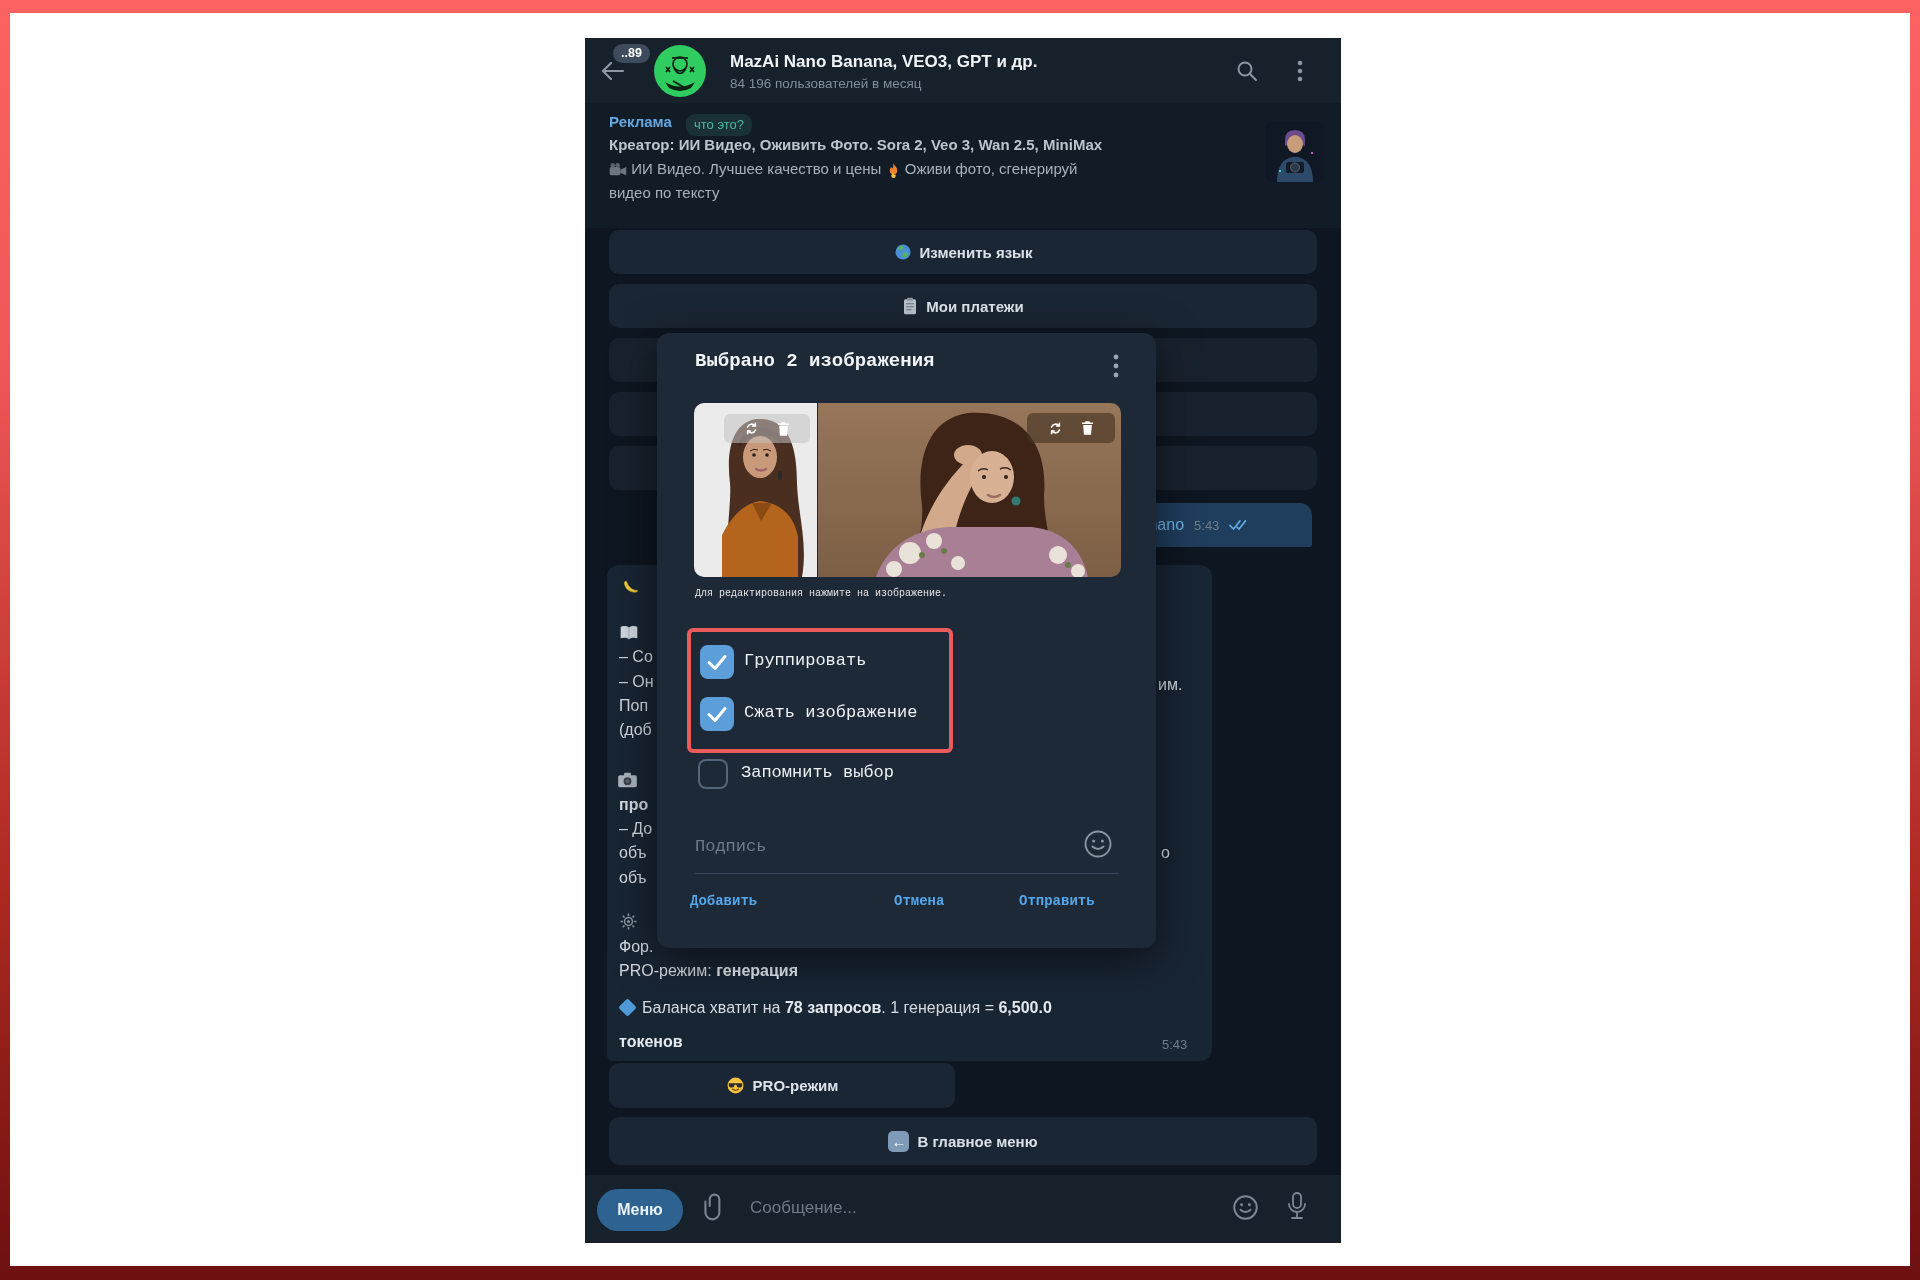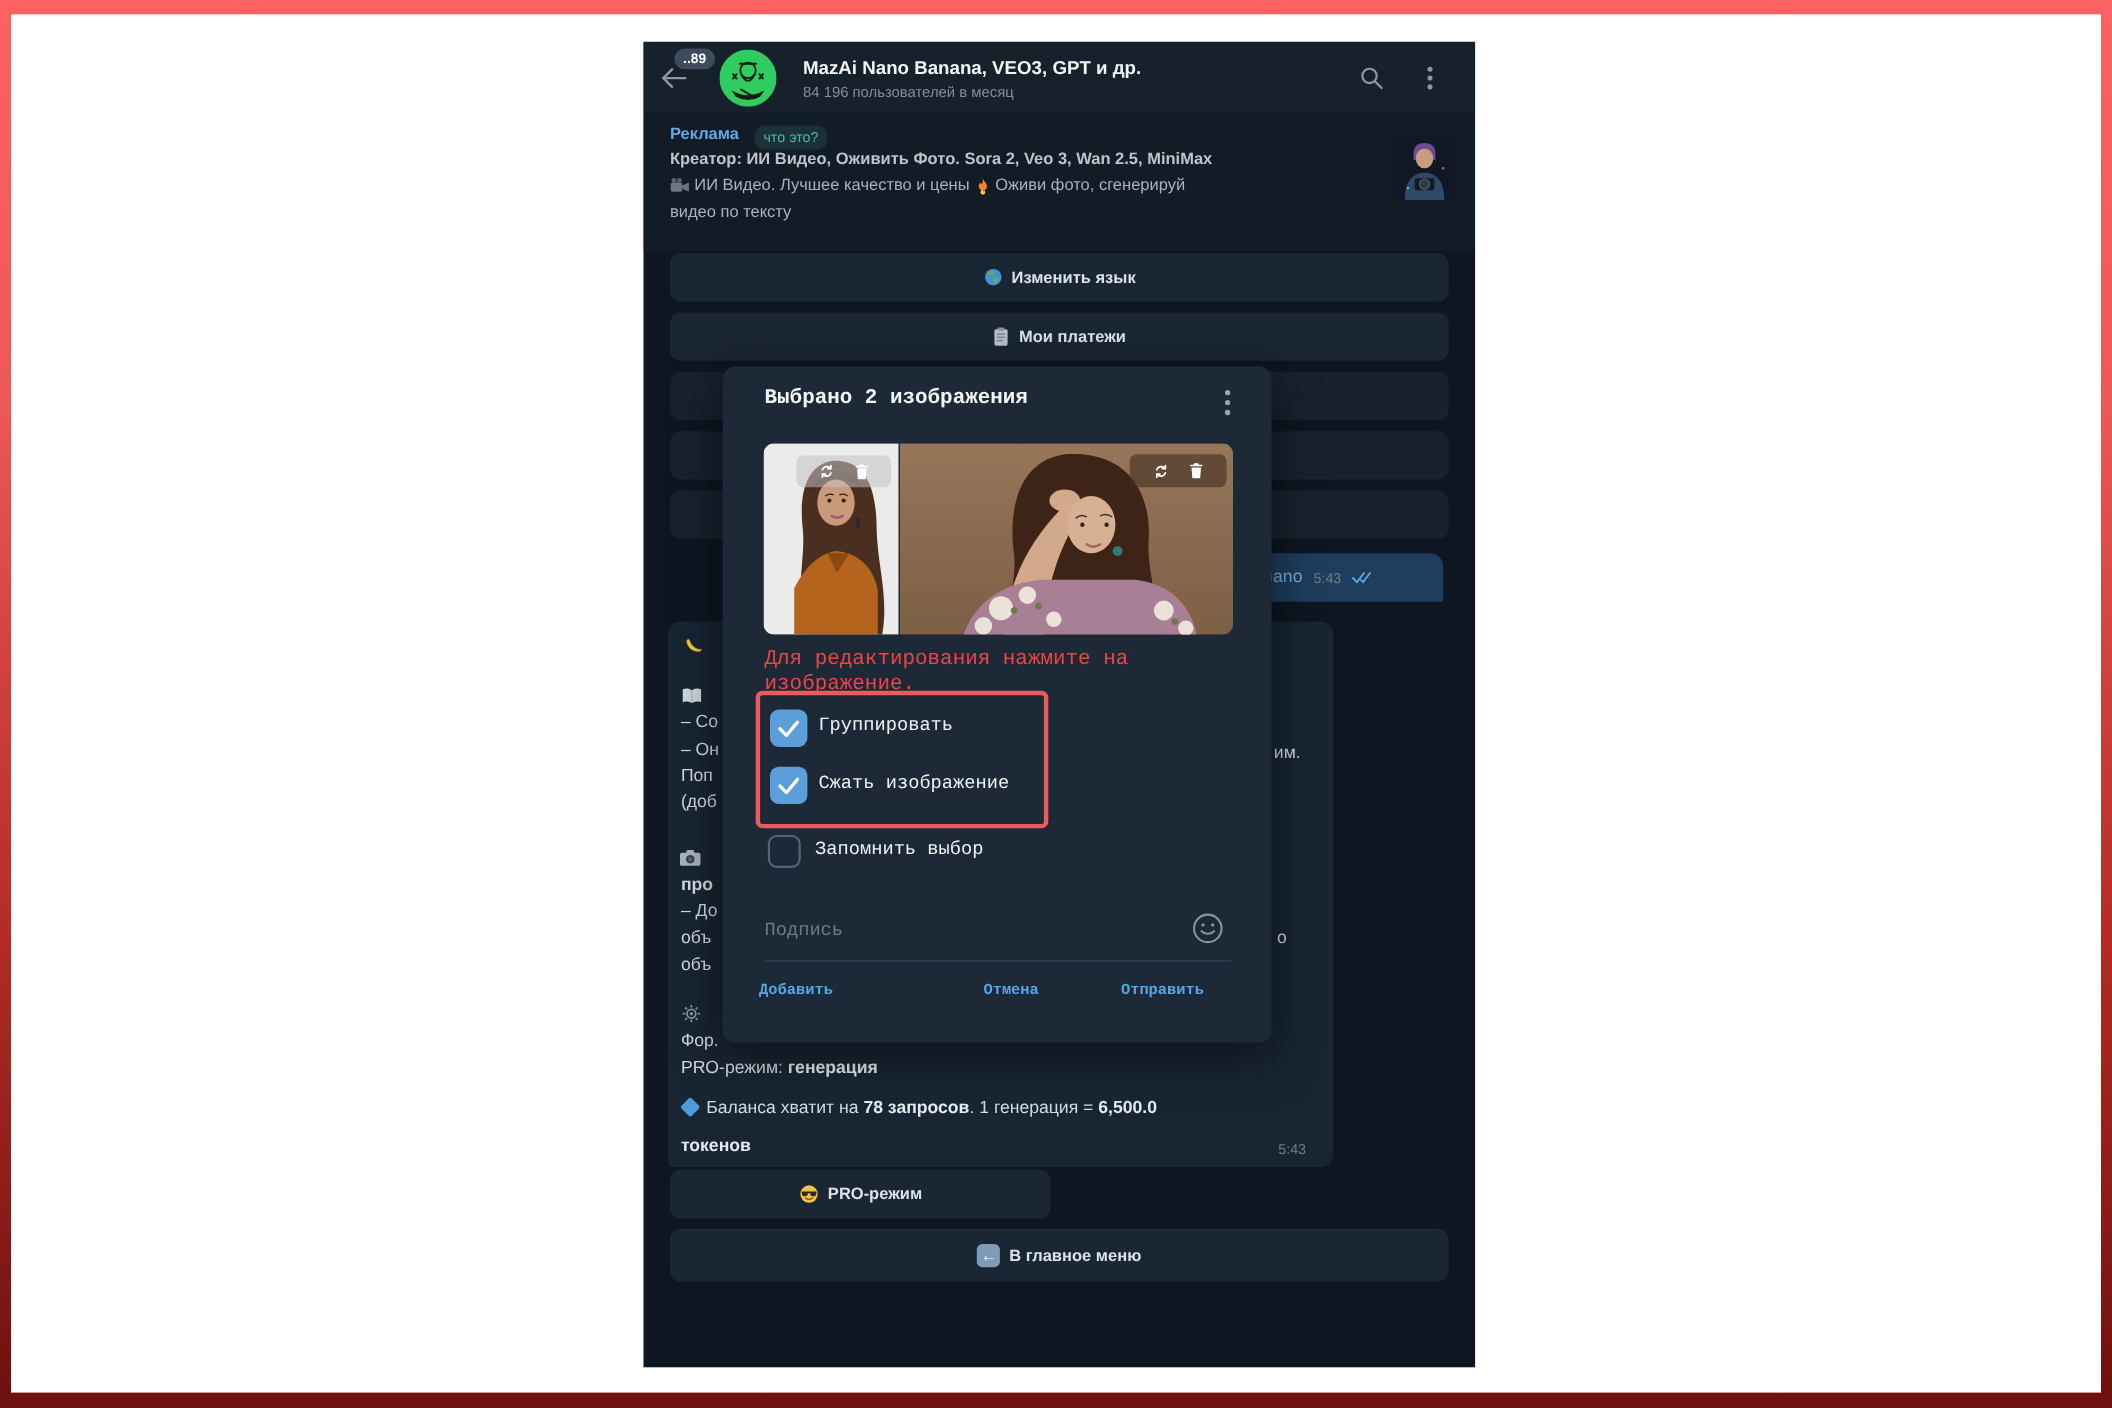--- a/index.html
+++ b/index.html
@@ -20,21 +20,21 @@
         display:flex;align-items:center;justify-content:center;gap:8px;box-sizing:border-box;}
   .kbtn.dim{background:#18222e;}
   .bubble-in{background:#182533;border-radius:12px 12px 12px 6px;z-index:1;}
   .bubble-out{background:#1f3d5c;border-radius:12px 12px 3px 12px;z-index:1;display:flex;align-items:center;padding:0 12px;box-sizing:border-box;gap:10px;}
   .frag{position:absolute;font-size:16px;color:#d5dbe1;white-space:nowrap;width:38px;overflow:hidden;z-index:2;}
   .bubtxt{position:absolute;font-size:16px;color:#d5dbe1;white-space:nowrap;z-index:2;}
   .btime{color:#6f7d8a;font-size:13px;}
   .modal{left:72px;top:295px;width:499px;height:615px;background:#1d2937;border-radius:12px;z-index:5;
          box-shadow:0 10px 44px rgba(0,0,0,.55);font-family:Liberation Mono, monospace;}
   .mtitle{font-size:19px;font-weight:bold;color:#f2f5f7;}
-  .hint{font-size:19px;color:#ef4444;}
+  .hint{font-size:10px;color:#e5e5e5;}
   .cb{border-radius:8px;box-sizing:border-box;}
   .cb.on{background:#5b9ed9;}
   .cb.off{border:2px solid #546579;background:transparent;}
   .cblabel{font-size:17px;color:#eef2f5;white-space:nowrap;}
   .placeholder{font-size:17px;color:#6e7a86;}
   .mbtn{font-size:14px;font-weight:bold;color:#54a7ea;white-space:nowrap;cursor:pointer;}
   .annot{border:4px solid #ec5b5b;border-radius:6px;z-index:10;}
   .pill-overlay{display:flex;align-items:center;justify-content:center;gap:16px;border-radius:6px;z-index:6;}
   .menu-pill{background:#2e6391;border-radius:21px;color:#eaf1f7;font-size:16px;font-weight:bold;
              display:flex;align-items:center;justify-content:center;}
@@ -213,20 +213,45 @@
               <path d="M8 16.5c2.5 2 5.5 2 8 0" stroke="#7a4b00" stroke-width="1.6" fill="none" stroke-linecap="round"></path>
             </svg>
           </span>
     <span>PRO-режим</span>
   </div>
   <div class="abs kbtn" style="left:24px;top:1079px;width:708px;height:48px;">
     <span class="ico" style="width:21px;height:21px;background:#7f9bb8;border-radius:5px;color:#ffffff;font-size:15px;font-weight:bold;display:flex;align-items:center;justify-content:center;">←</span>
     <span>В главное меню</span>
   </div>
 
+  <div class="abs composer">
+    <div class="abs menu-pill" style="left:12px;top:14px;width:86px;height:42px;">
+      <span>Меню</span>
+    </div>
+    <div class="abs" style="left:116px;top:17px;">
+      <svg width="26" height="30" viewBox="0 0 24 28">
+              <path d="M8 13 V7 a4.5 4.5 0 0 1 9 0 v12 a6.5 6.5 0 0 1 -13 0 V9" stroke="#77838f" stroke-width="2" fill="none" stroke-linecap="round"></path>
+            </svg>
+    </div>
+    <div class="abs placeholder" style="left:165px;top:23px;">Сообщение...</div>
+    <div class="abs" style="left:647px;top:19px;">
+      <svg width="27" height="27" viewBox="0 0 24 24">
+              <circle cx="12" cy="12" r="10" stroke="#7b8793" stroke-width="1.7" fill="none"></circle>
+              <circle cx="8.5" cy="9.5" r="1.3" fill="#7b8793"></circle>
+              <circle cx="15.5" cy="9.5" r="1.3" fill="#7b8793"></circle>
+              <path d="M7.5 14c2.6 2.6 6.4 2.6 9 0" stroke="#7b8793" stroke-width="1.7" fill="none" stroke-linecap="round"></path>
+            </svg>
+    </div>
+    <div class="abs" style="left:700px;top:16px;">
+      <svg width="24" height="32" viewBox="0 0 24 32">
+              <rect x="8" y="2" width="8" height="15" rx="4" stroke="#7b8793" stroke-width="1.8" fill="none"></rect>
+              <path d="M4 13 a8 8 0 0 0 16 0 M12 21 v6 M7 27 h10" stroke="#7b8793" stroke-width="1.8" fill="none" stroke-linecap="round"></path>
+            </svg>
+    </div>
+  </div>
 
   <div class="abs modal">
     <div class="abs mtitle" style="left:38px;top:17px;">Выбрано 2 изображения</div>
     <div class="abs" style="left:456px;top:20px;">
       <svg width="6" height="26" viewBox="0 0 6 26">
               <circle cx="3" cy="4" r="2.4" fill="#9aa6b0"></circle>
               <circle cx="3" cy="13" r="2.4" fill="#9aa6b0"></circle>
               <circle cx="3" cy="22" r="2.4" fill="#9aa6b0"></circle>
             </svg>
     </div>

